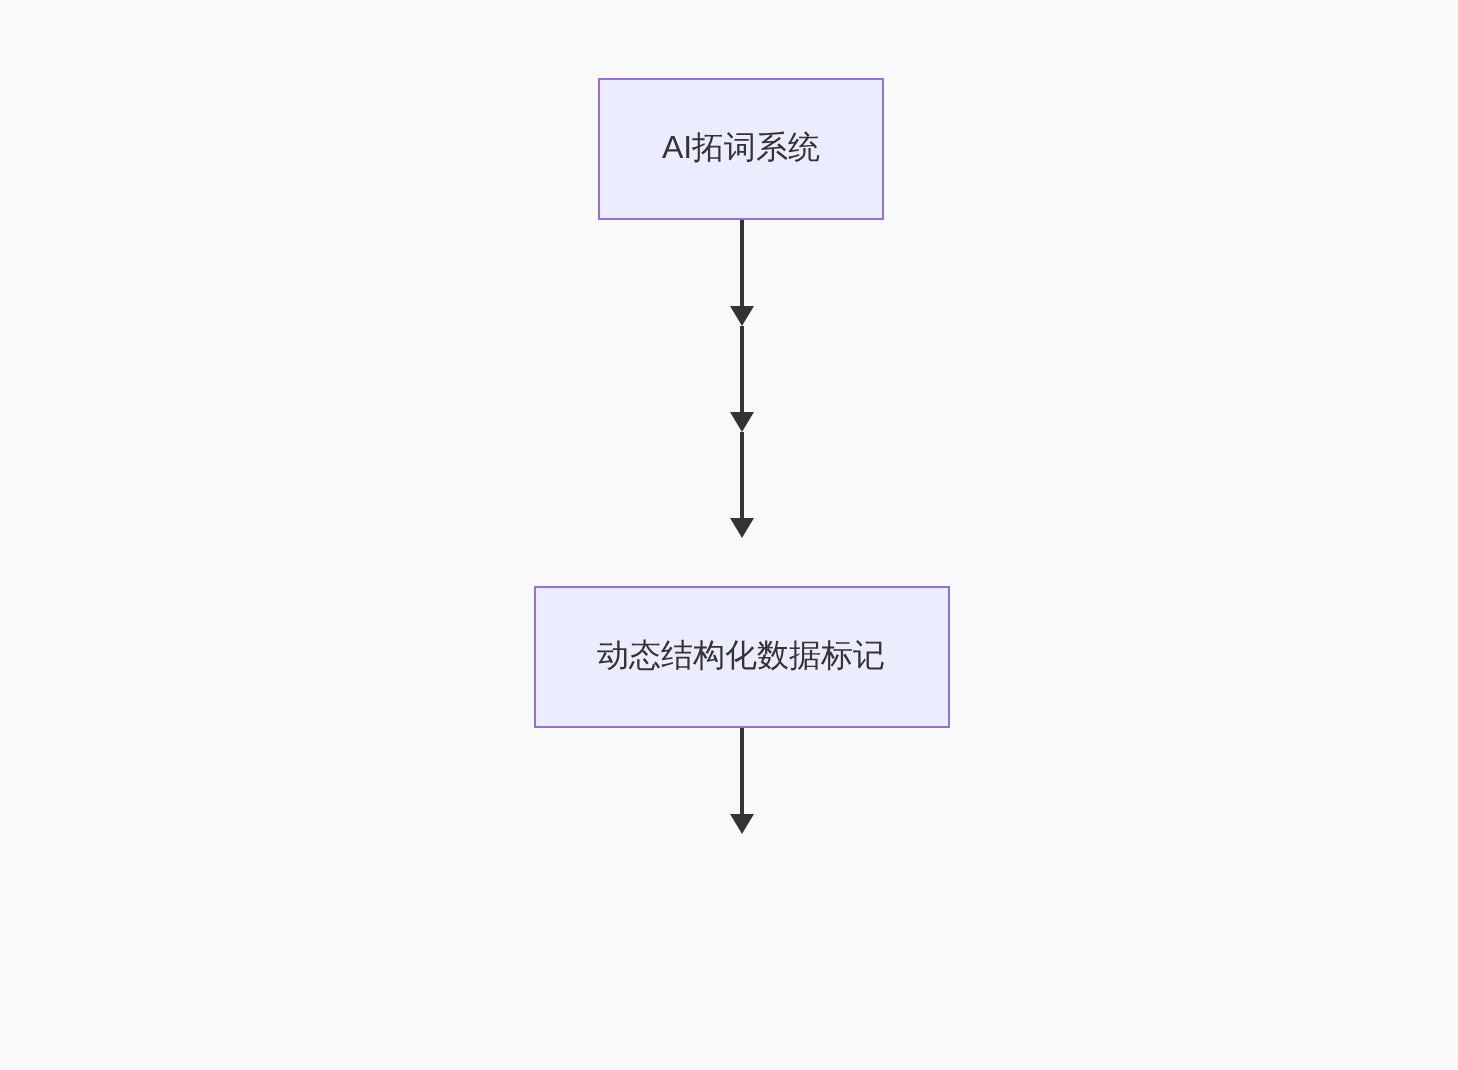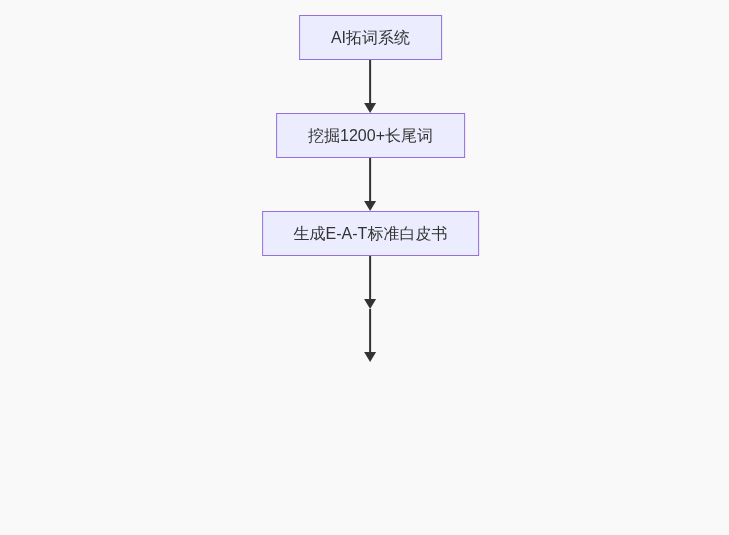--- a/index.html
+++ b/index.html
@@ -27,23 +27,24 @@
     flex-direction: column;
     align-items: center;
   }
   .node {
     box-sizing: border-box;
     background: var(--node-fill, #ECECFF);
     border: 1px solid var(--node-border, #9370DB);
     color: var(--text-color, #333333);
     font-size: 16px;
     line-height: 19px;
-    padding: 12px 31px;
+    padding: 25px 31px;
     white-space: nowrap;
     text-align: center;
+    margin-top: 24px;
   }
   .arrow {
     display: flex;
     flex-direction: column;
     align-items: center;
   }
   .arrow-line {
     width: 2px;
     height: 43px;
     background: var(--arrow-color, #333333);
@@ -62,35 +63,34 @@
 <div class="canvas">
   <div class="flow-column">
 
     <div class="node">AI拓词系统</div>
 
     <div class="arrow">
       <div class="arrow-line"></div>
       <div class="arrow-head"></div>
     </div>
 
-    <div class="node">挖掘1200+长尾词</div>
-
-    <div class="arrow">
-      <div class="arrow-line"></div>
-      <div class="arrow-head"></div>
-    </div>
-
-    <div class="node">生成E-A-T标准白皮书</div>
 
     <div class="arrow">
       <div class="arrow-line"></div>
       <div class="arrow-head"></div>
     </div>
 
 
     <div class="arrow">
       <div class="arrow-line"></div>
       <div class="arrow-head"></div>
     </div>
 
+    <div class="node">动态结构化数据标记</div>
+
+    <div class="arrow">
+      <div class="arrow-line"></div>
+      <div class="arrow-head"></div>
+    </div>
+
 
   </div>
 </div>
 
 </body></html>

